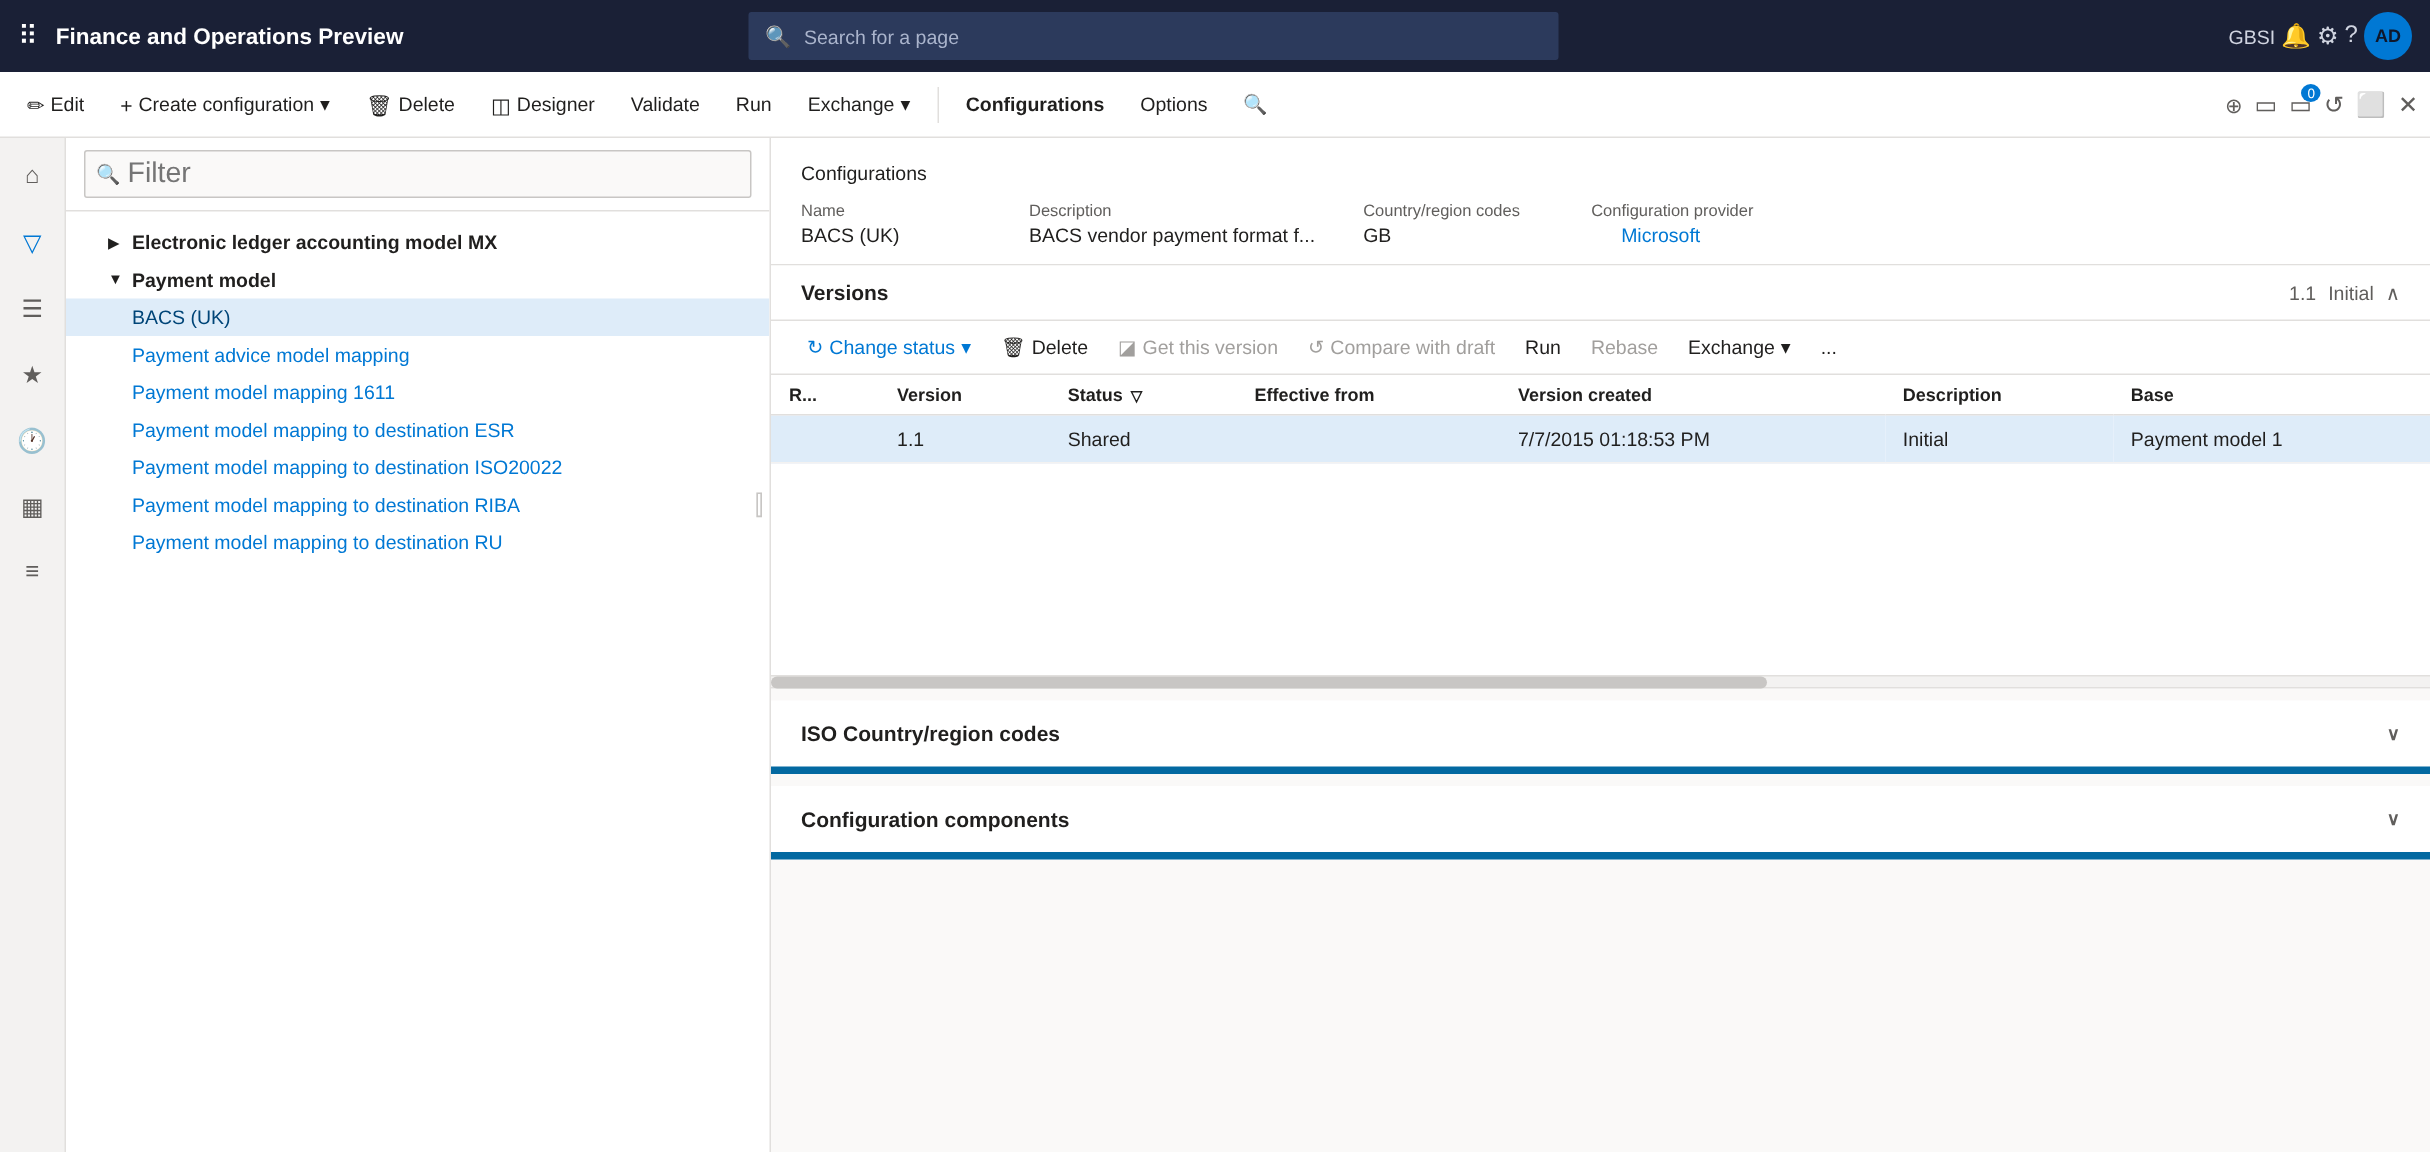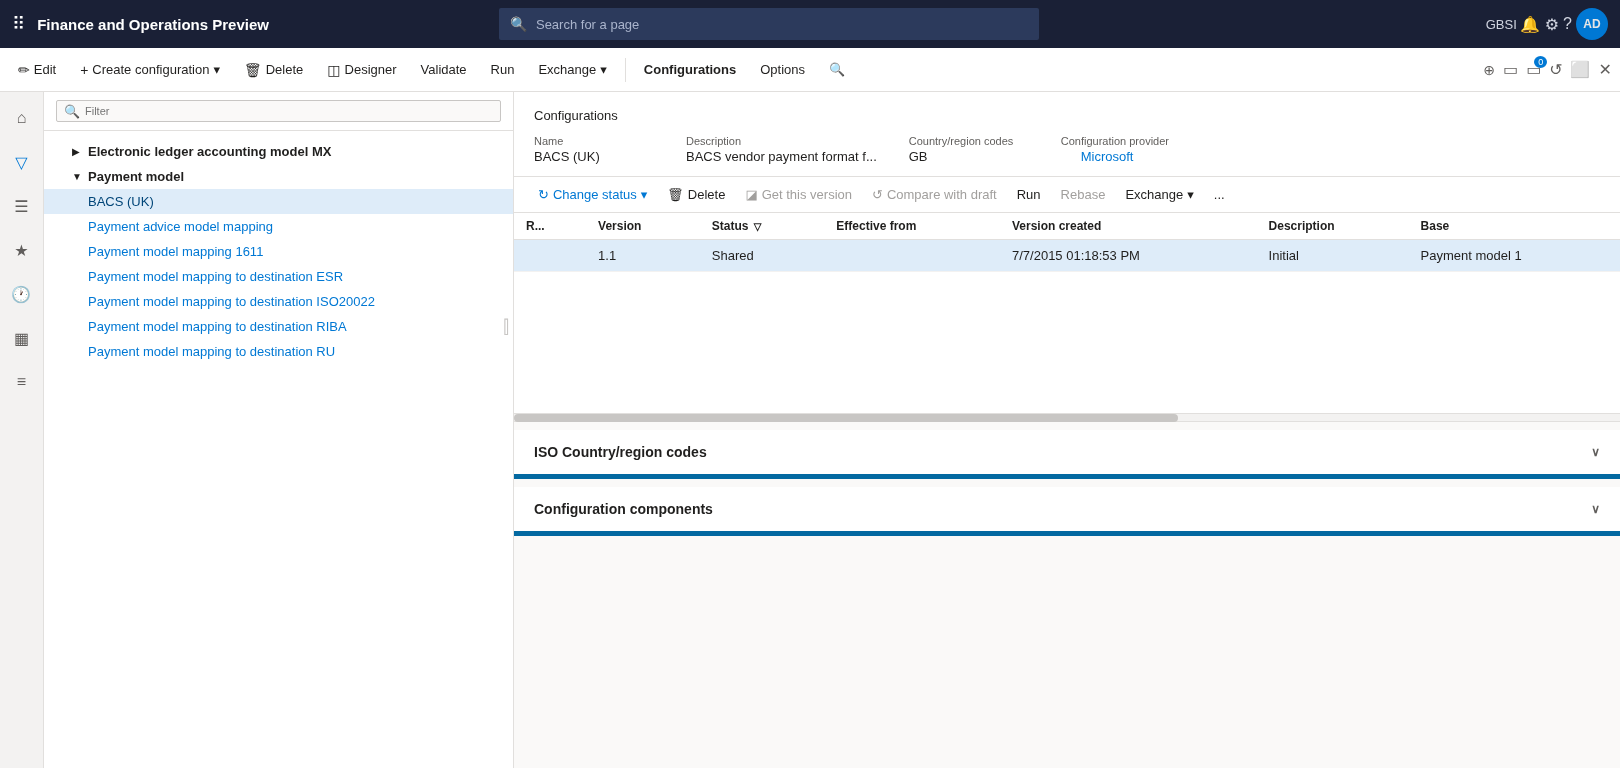--- a/index.html
+++ b/index.html
@@ -46,21 +46,21 @@
     .top-nav .nav-icons .avatar {
       width: 32px;
       height: 32px;
       border-radius: 50%;
       background: #0078d4;
       display: flex;
       align-items: center;
       justify-content: center;
       font-weight: 700;
       font-size: 12px;
-      color: #e5e5e5;
+      color: #0f172a;
     }
 
     
     .toolbar {
       display: flex;
       align-items: center;
       background: #ffffff;
       border-bottom: 1px solid #e1dfdd;
       height: 44px;
       padding: 0 8px;
@@ -132,21 +132,21 @@
     }
     .tree-filter {
       padding: 8px 12px;
       border-bottom: 1px solid #e1dfdd;
     }
     .tree-filter input {
       width: 100%;
       padding: 4px 8px 4px 28px;
       border: 1px solid #c8c6c4;
       border-radius: 2px;
-      font-size: 11px;
+      font-size: 19px;
       background: #faf9f8;
       color: #201f1e;
     }
     .tree-filter-wrap {
       position: relative;
     }
     .tree-filter-wrap .filter-icon {
       position: absolute;
       left: 8px;
       top: 50%;
@@ -486,20 +486,28 @@
         </div>
         <div class="config-field">
           <span class="config-field-label">Configuration provider</span>
           <span class="config-field-value link">Microsoft</span>
         </div>
       </div>
     </div>
 
     <div class="versions-section">
 
+      <div class="versions-header">
+        <span class="versions-title">Versions</span>
+        <div class="versions-badge">
+          <span>1.1</span>
+          <span>Initial</span>
+          <span style="cursor:pointer;">∧</span>
+        </div>
+      </div>
 
       <div class="versions-toolbar">
         <button class="v-toolbar-btn">
           <span>↻</span>
           <span>Change status</span>
           <span>▾</span>
         </button>
         <button class="v-toolbar-btn black">
           <span>🗑</span>
           <span>Delete</span>

